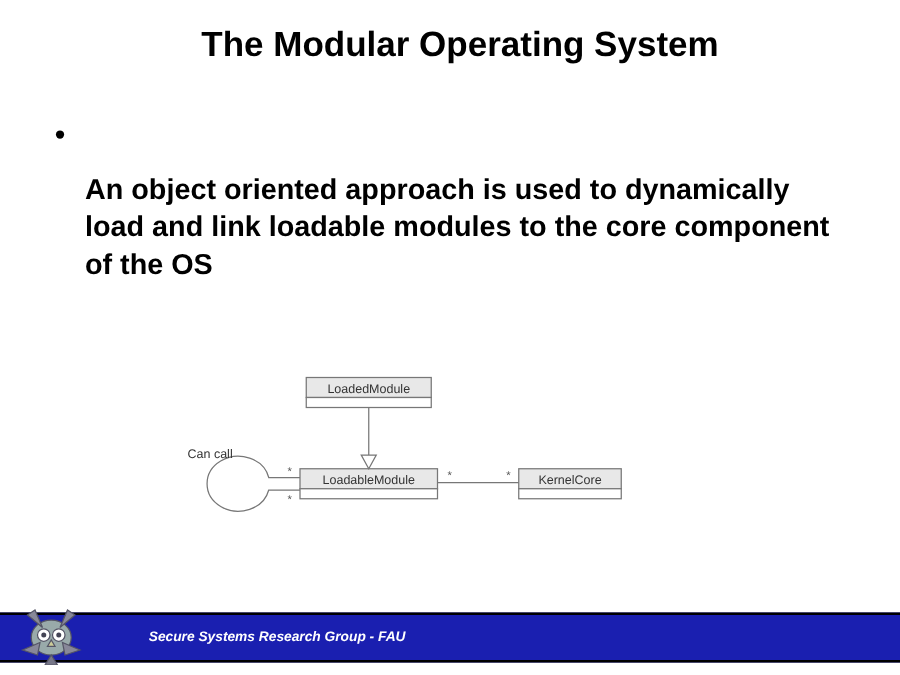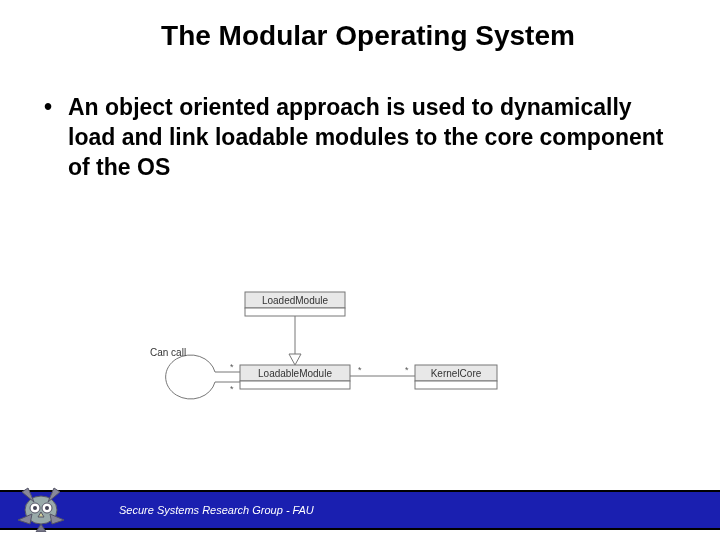--- a/index.html
+++ b/index.html
@@ -28,25 +28,25 @@
     font-weight: bold;
     color: #000;
     line-height: 1.3;
   }
   .bullet .dot {
     width: 28px;
     flex: 0 0 28px;
     text-align: left;
     padding-left: 4px;
   }
-  .bullet .text { flex: 1; }
+  .bullet .text { flex: 1; margin-top: 44px; }
   .diagram-wrap {
     position: absolute;
     left: 120px;
-    top: 290px;
+    top: 300px;
     width: 380px;
     height: 150px;
   }
   .footer-bar {
     position: absolute;
     left: 0;
     bottom: 10px;
     width: 100%;
     height: 40px;
     background: #1a1fb0;
@@ -61,20 +61,21 @@
     bottom: 8px;
     width: 54px;
     height: 48px;
     z-index: 2;
   }
   .footer-text {
     color: #fff;
     font-style: italic;
     font-size: 11px;
     margin-left: 119px;
+    font-weight: bold;
   }
 </style>
 </head>
 <body>
 
 <div class="title">
   <span>The Modular Operating System</span><br>
 </div>
 
 <div class="bullets">

